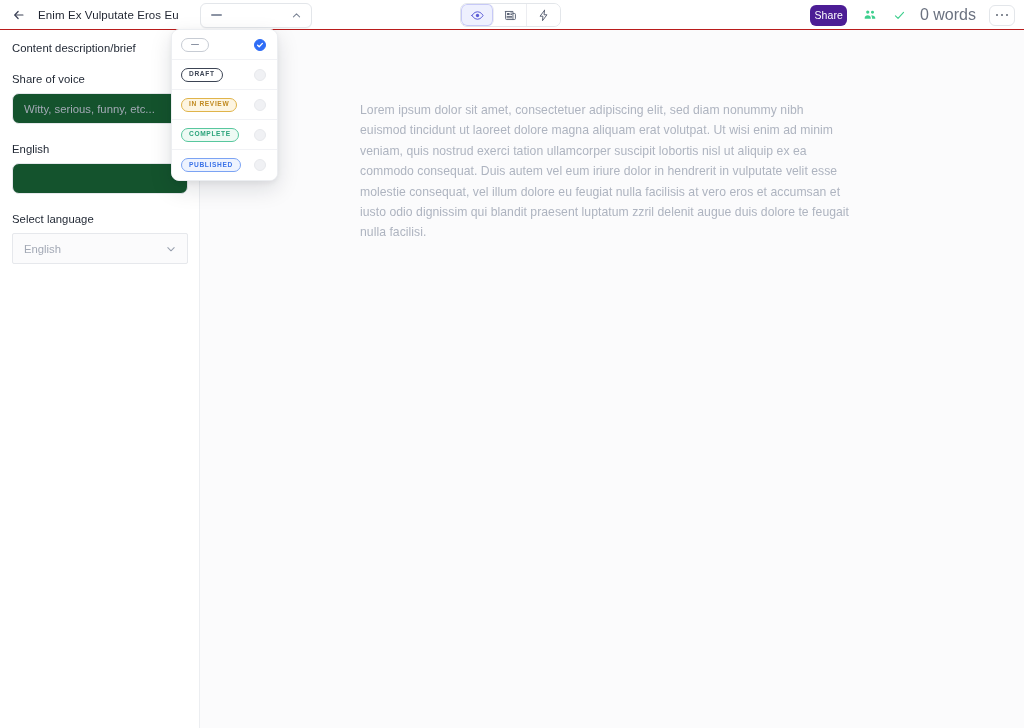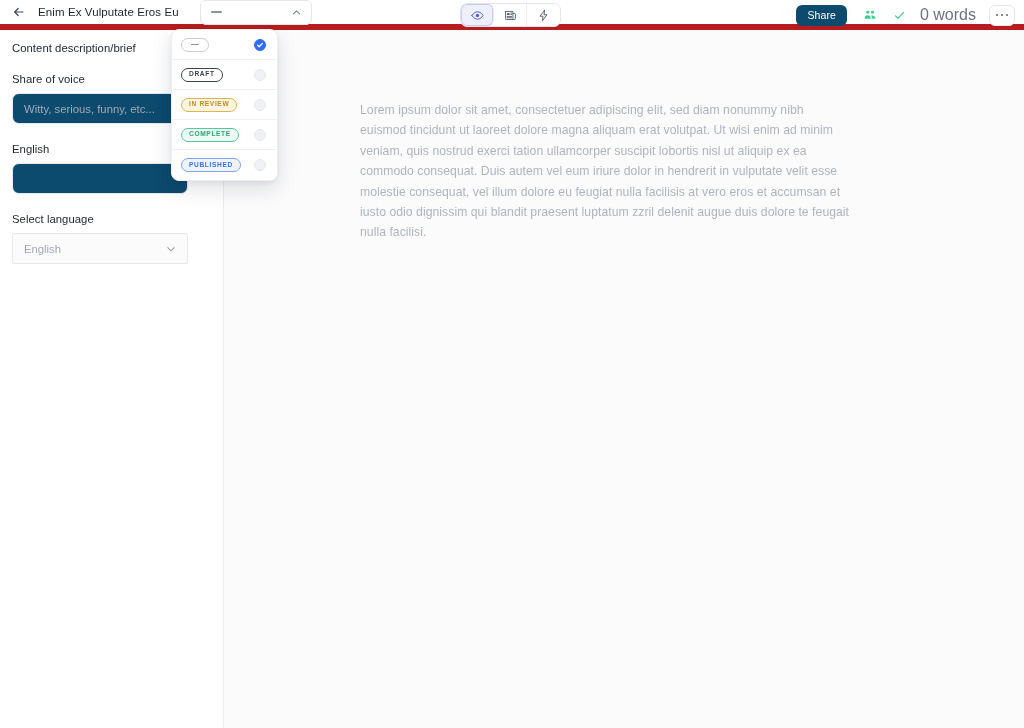--- a/index.html
+++ b/index.html
@@ -21,23 +21,22 @@
     background: #ffffff;
   }
 
   
   .header {
     position: absolute;
     top: 0; left: 0;
     width: 1024px;
     height: 30px;
     background: #ffffff;
-    border-bottom: 6px solid #b91c1c;
-    display: flex;
-    align-items: center;
+    border-bottom: 1px solid #b91c1c;
+    display: flex;
     z-index: 30;
   }
 
   .header-left {
     display: flex;
     align-items: center;
     height: 30px;
     padding-left: 10px;
     gap: 10px;
   }
@@ -121,28 +120,28 @@
   .header-right {
     position: absolute;
     right: 9px;
     top: 0;
     height: 30px;
     display: flex;
     align-items: center;
     gap: 0;
   }
   .share-btn {
-    background: #0c4a6e;
+    background: #4c1d95;
     color: #ffffff;
     font-size: 10.5px;
     font-weight: 500;
     border: none;
     border-radius: 6px;
     height: 21px;
-    padding: 0 11px;
+    padding: 0 4px;
     cursor: pointer;
     font-family: "Liberation Sans", sans-serif;
     letter-spacing: 0.1px;
   }
   .collab-icon {
     margin-left: 16px;
     color: #3ecf8e;
     display: flex;
     align-items: center;
     cursor: pointer;
@@ -175,21 +174,21 @@
     width: 2.6px; height: 2.6px;
     border-radius: 50%;
     background: #5f6775;
     display: block;
   }
 
   
   .sidebar {
     position: absolute;
     top: 30px; left: 0;
-    width: 224px;
+    width: 200px;
     height: 698px;
     background: #ffffff;
     border-right: 1px solid #eceef1;
     padding: 12px 20px 0 12px;
     z-index: 10;
   }
 
   .field-label {
     font-size: 11.3px;
     color: #232a36;
@@ -209,21 +208,21 @@
     font-size: 11.3px;
     color: #a3a9b5;
     cursor: text;
   }
 
   .input-box {
     width: 176px;
     height: 31px;
     border: 1px solid #e6e8ec;
     border-radius: 7px;
-    background: #0c4a6e;
+    background: #14532d;
     padding: 0 11px;
     font-size: 11.3px;
     color: #a3a9b5;
     display: flex;
     align-items: center;
     cursor: text;
   }
 
   .select-box {
     width: 176px;

